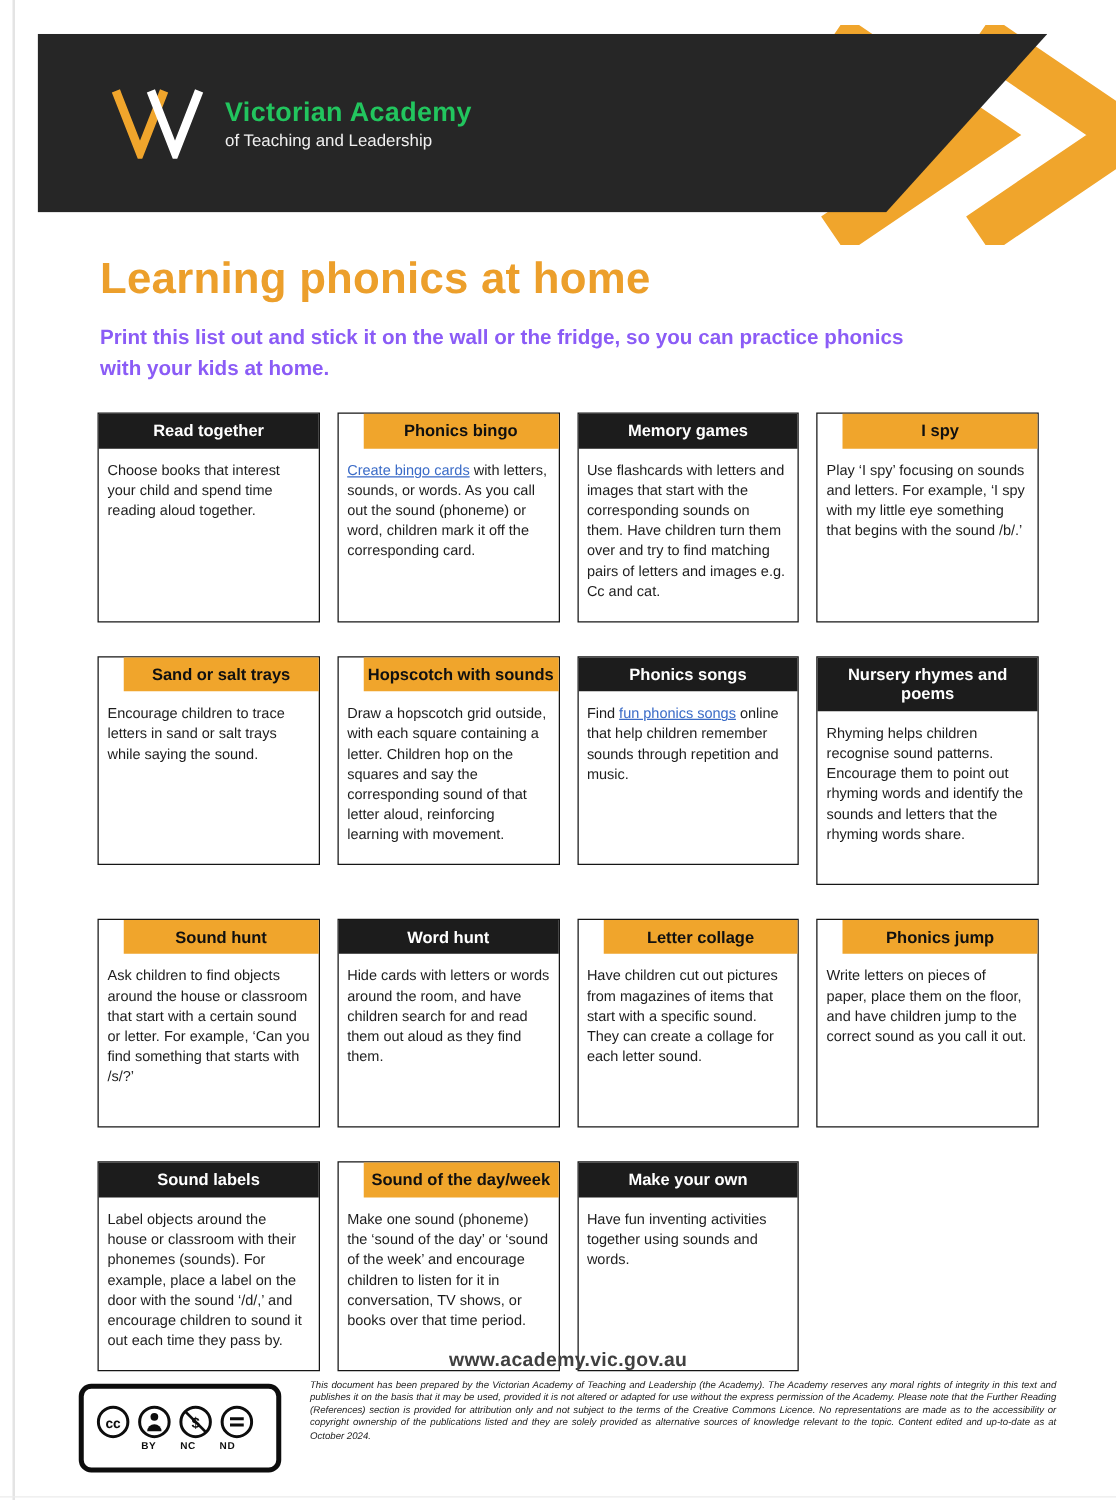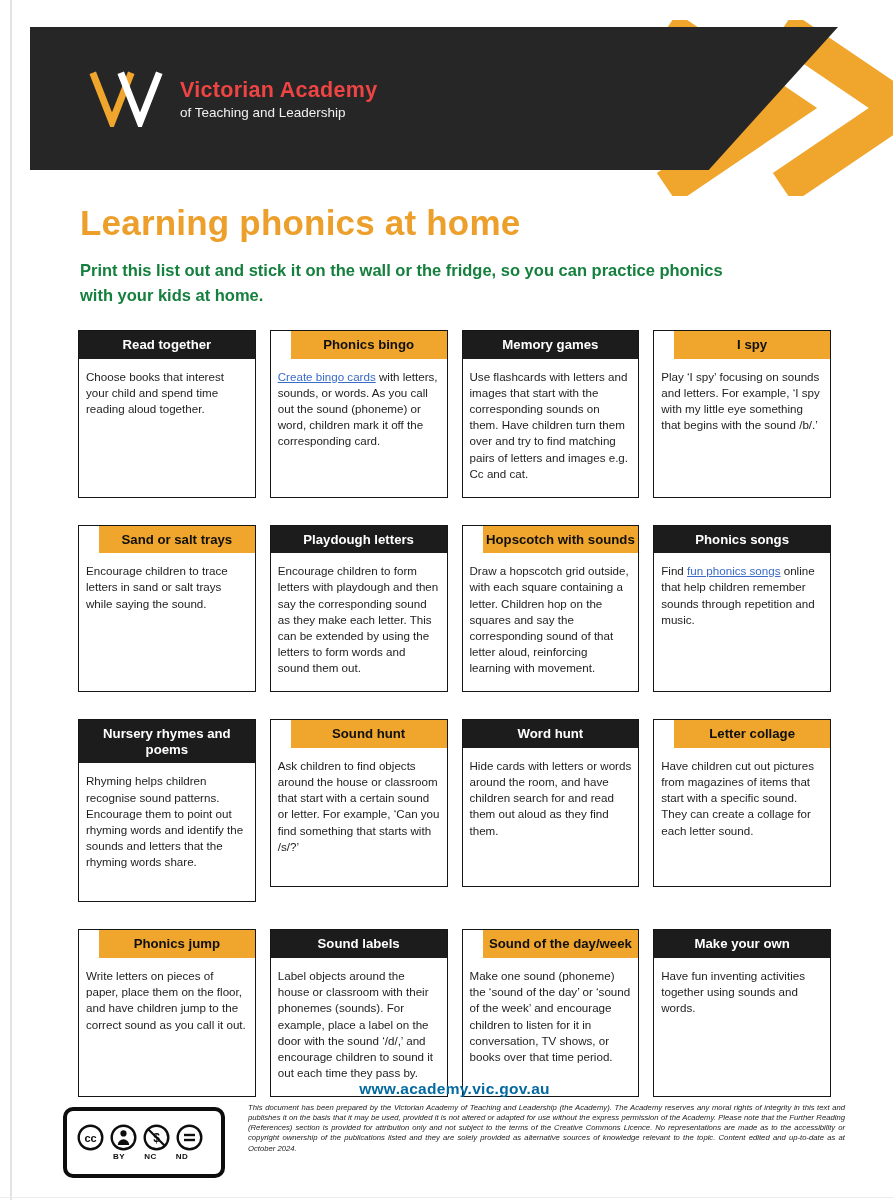--- a/index.html
+++ b/index.html
@@ -11,41 +11,41 @@
   .scan-edge-bottom{position:absolute;left:0;bottom:2px;width:100%;height:1px;background:#ececec;}
 
   
   .chevrons{position:absolute;right:-14px;top:20px;z-index:1;}
   .banner{
     position:absolute;left:30px;top:27px;width:808px;height:143px;background:#262626;
     clip-path:polygon(0 0,100% 0,84% 100%,0 100%);z-index:2;
   }
   .logo-row{position:absolute;left:58px;top:44px;display:flex;align-items:center;}
   .brand-text{margin-left:14px;}
-  .brand-name{color:#ef4444;font-weight:bold;font-size:21.5px;letter-spacing:.3px;}
+  .brand-name{color:#22c55e;font-weight:bold;font-size:21.5px;letter-spacing:.3px;}
   .brand-tagline{color:#f0f0f0;font-size:13.5px;margin-top:2px;}
 
   
   .page-title{position:absolute;left:80px;top:203px;font-size:35px;font-weight:800;color:#EC9F2B;letter-spacing:.2px;}
-  .intro{position:absolute;left:80px;top:258px;width:662px;font-weight:bold;font-size:16.5px;line-height:1.5;color:#15803d;}
+  .intro{position:absolute;left:80px;top:258px;width:662px;font-weight:bold;font-size:16.5px;line-height:1.5;color:#8b5cf6;}
 
   
   .grid{
     position:absolute;left:78px;top:330px;width:753px;
     display:grid;grid-template-columns:repeat(4,1fr);column-gap:14px;row-gap:27px;align-items:start;
   }
   .card{border:1.6px solid #161616;background:#fff;}
   .card-header{text-align:center;font-weight:bold;font-size:13.2px;line-height:1.18;padding:6px 3px;}
   .card-header.dark{background:#1c1c1c;color:#ffffff;}
   .card-header.gold{background:#F0A52C;color:#101010;margin-left:20px;}
   .card-body{padding:10px 7px 12px;font-size:11.6px;line-height:1.4;color:#1d1d1d;min-height:116px;}
   .card-link{color:#3A6BC7;text-decoration:underline;cursor:pointer;}
 
   
-  .footer-url{position:absolute;left:78px;top:1080px;width:753px;text-align:center;font-weight:bold;font-size:15.5px;color:#0369a1;letter-spacing:.3px;}
+  .footer-url{position:absolute;left:78px;top:1080px;width:753px;text-align:center;font-weight:bold;font-size:15.5px;color:#404040;letter-spacing:.3px;}
   .cc-badge{
     position:absolute;left:63px;top:1107px;width:162px;height:71px;border:4px solid #0d0d0d;border-radius:10px;
     box-sizing:border-box;display:flex;flex-direction:column;justify-content:center;background:#fff;padding-left:10px;
   }
   .cc-icons{display:flex;gap:6px;align-items:center;}
   .cc-labels{display:flex;gap:19px;font-size:8px;font-weight:bold;letter-spacing:.5px;margin-left:36px;margin-top:1px;color:#0d0d0d;text-align:center;}
   .fine-print{
     position:absolute;left:236px;top:1103px;width:597px;font-size:7.7px;font-style:italic;
     line-height:1.32;color:#222;text-align:justify;margin-left:12px;
   }
@@ -90,24 +90,20 @@
       <div class="card-header dark">Memory games</div>
       <div class="card-body"><span>Use flashcards with letters and images that start with the corresponding sounds on them. Have children turn them over and try to find matching pairs of letters and images e.g. Cc and cat.</span></div>
     </div>
     <div class="card">
       <div class="card-header gold">I spy</div>
       <div class="card-body"><span>Play ‘I spy’ focusing on sounds and letters. For example, ‘I spy with my little eye something that begins with the sound /b/.’</span></div>
     </div>
     <div class="card">
       <div class="card-header gold">Sand or salt trays</div>
       <div class="card-body"><span>Encourage children to trace letters in sand or salt trays while saying the sound.</span></div>
-    </div>
-    <div class="card">
-      <div class="card-header dark">Playdough letters</div>
-      <div class="card-body"><span>Encourage children to form letters with playdough and then say the corresponding sound as they make each letter. This can be extended by using the letters to form words and sound them out.</span></div>
     </div>
     <div class="card">
       <div class="card-header gold">Hopscotch with sounds</div>
       <div class="card-body"><span>Draw a hopscotch grid outside, with each square containing a letter. Children hop on the squares and say the corresponding sound of that letter aloud, reinforcing learning with movement.</span></div>
     </div>
     <div class="card">
       <div class="card-header dark">Phonics songs</div>
       <div class="card-body"><span>Find </span><a class="card-link" href="#">fun phonics songs</a><span> online that help children remember sounds through repetition and music.</span></div>
     </div>
     <div class="card">

